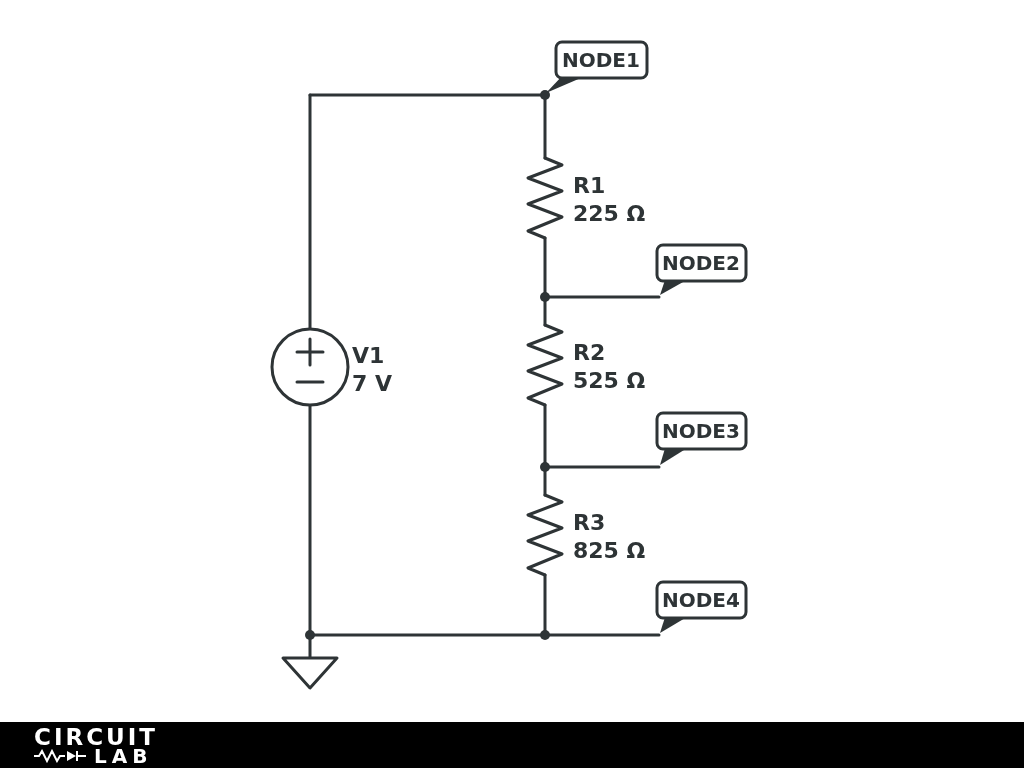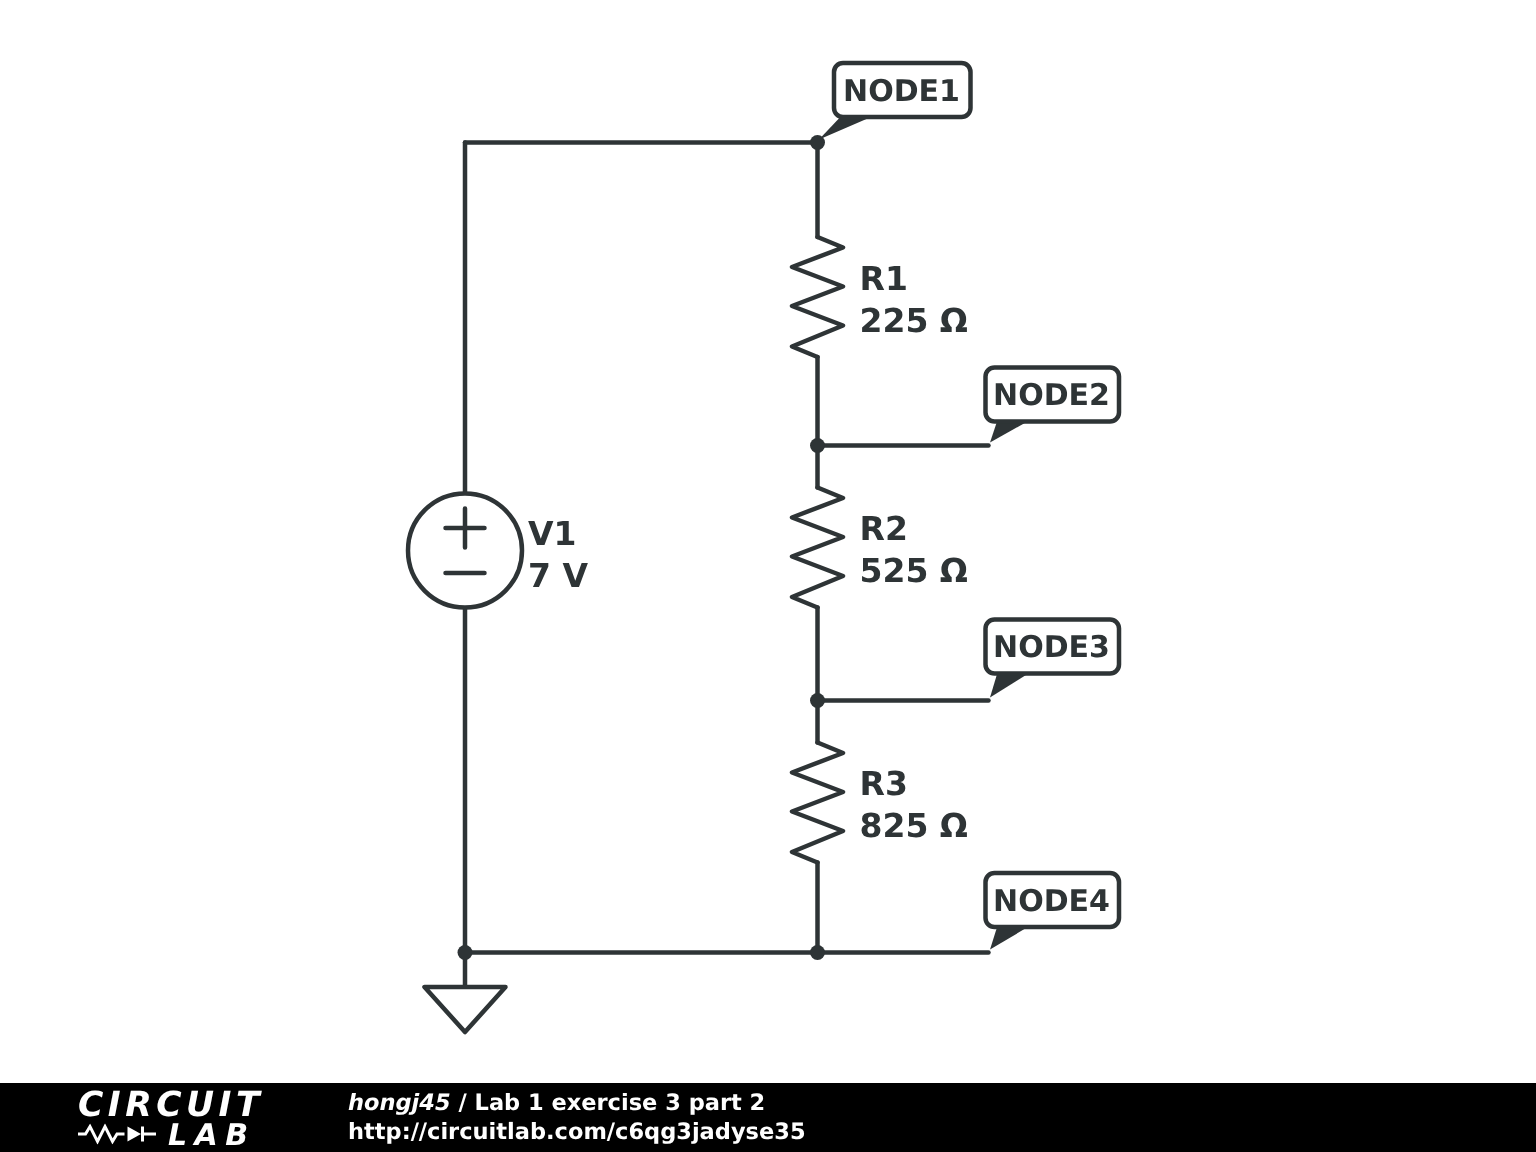--- a/index.html
+++ b/index.html
@@ -7,21 +7,21 @@
   .page{position:relative;width:1024px;height:768px;background:var(--background,#ffffff);}
   .schematic{position:absolute;top:0;left:0;display:block;}
   .wire{stroke:var(--ink,#2e3436);stroke-width:3;fill:none;stroke-linecap:round;stroke-linejoin:round;}
   .dot{fill:var(--ink,#2e3436);stroke:none;}
   .body-outline{fill:#ffffff;stroke:var(--ink,#2e3436);stroke-width:3;stroke-linejoin:round;}
   .comp-label{font-family:"DejaVu Sans",sans-serif;font-size:22px;font-weight:bold;fill:var(--ink,#2e3436);}
   .flag-box{fill:#ffffff;stroke:var(--ink,#2e3436);stroke-width:3;}
   .flag-tail{fill:var(--ink,#2e3436);stroke:none;}
   .flag-label{font-family:"DejaVu Sans",sans-serif;font-size:20px;font-weight:bold;fill:var(--ink,#2e3436);text-anchor:middle;}
   .footer{position:absolute;left:0;top:722px;width:1024px;height:46px;background:var(--footer-bg,#000000);color:var(--footer-text,#ffffff);display:flex;align-items:center;}
-  .logo{margin-left:52px;width:150px;flex:0 0 auto;font-style:italic;}
+  .logo{margin-left:34px;width:150px;flex:0 0 auto;}
   .logo-top{font-size:23px;font-weight:bold;letter-spacing:3px;line-height:22px;}
   .logo-bottom{display:flex;align-items:center;gap:6px;line-height:16px;}
   .logo-bottom .lab{font-size:20px;font-weight:bold;letter-spacing:5px;}
   .meta{margin-left:30px;font-size:15px;font-weight:bold;line-height:19px;}
   .meta .author{font-style:italic;}
 </style>
 </head>
 <body>
 
 <div class="page" style="--ink: #2e3436; --background: #ffffff; --footer-bg: #000000; --footer-text: #ffffff;">
@@ -108,19 +108,15 @@
       <div class="logo-bottom">
         <svg width="54" height="14" viewBox="0 0 54 14">
           <polyline points="0,7 5,7 8,2 13,12 18,2 23,12 26,7 31,7" fill="none" stroke="#ffffff" stroke-width="2"></polyline>
           <polygon points="33,2 33,12 42,7" fill="#ffffff"></polygon>
           <line x1="43" y1="2" x2="43" y2="12" stroke="#ffffff" stroke-width="2"></line>
           <line x1="43" y1="7" x2="52" y2="7" stroke="#ffffff" stroke-width="2"></line>
         </svg>
         <span class="lab">LAB</span>
       </div>
     </div>
-    <div class="meta">
-      <div><span class="author">hongj45</span><span> / </span><span>Lab 1 exercise 3 part 2</span></div>
-      <div>http://circuitlab.com/c6qg3jadyse35</div>
-    </div>
   </div>
 
 </div>
 
 </body></html>

